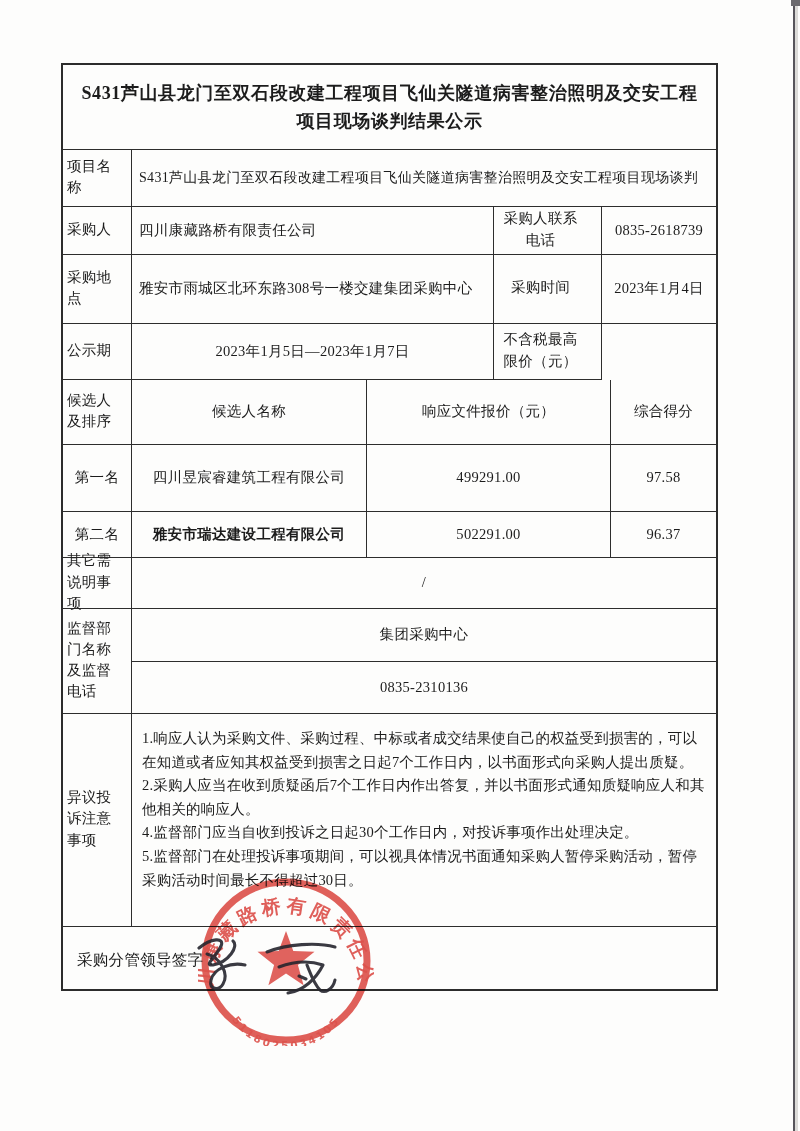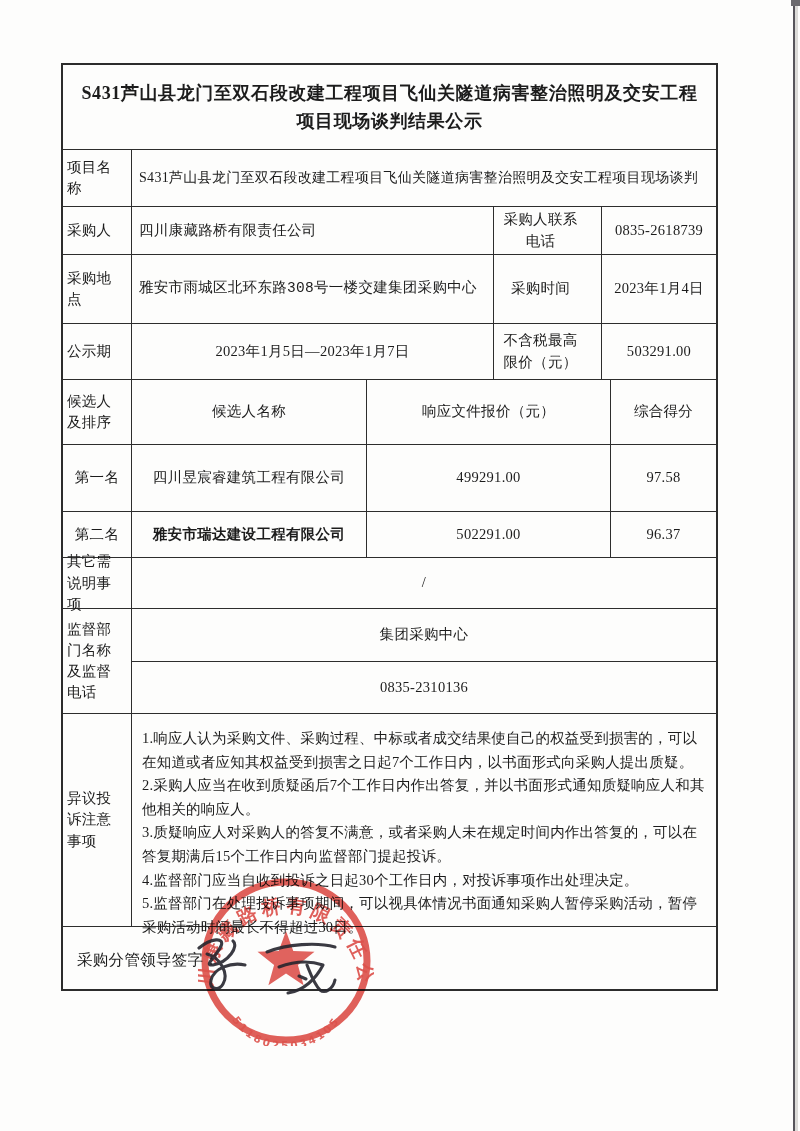--- a/index.html
+++ b/index.html
@@ -7,21 +7,21 @@
         font-family:"Liberation Serif","DejaVu Serif",serif;color:#1c1c1c;}
   .doc-table{position:absolute;left:61px;top:63px;width:657px;height:928px;
              border:2px solid #2c2c2c;box-sizing:border-box;background:#fdfdfc;}
   .cell{position:absolute;box-sizing:border-box;display:flex;align-items:center;
         border-right:1.5px solid #2d2d2d;border-bottom:1.5px solid #2d2d2d;
         font-size:14.5px;line-height:1.45;letter-spacing:.3px;}
   .no-r{border-right:none;}
   .no-b{border-bottom:none;}
   .center{justify-content:center;text-align:center;}
   .left{justify-content:flex-start;text-align:right;padding-left:7px;padding-right:4px;}
-  .label{padding-left:4px;padding-right:18px;}
+  .label{padding-left:4px;padding-right:18px;font-family:Liberation Mono, monospace;}
   .title-cell{font-size:18px;font-weight:700;line-height:1.58;letter-spacing:.6px;
               justify-content:center;text-align:center;padding:0 16px;}
   .nowrap{white-space:nowrap;overflow:hidden;}
   .block{display:block;align-items:initial;padding:13px 10px 6px 10px;line-height:23.6px;
          font-size:14.5px;letter-spacing:.2px;}
   .sign-row{padding-left:14px;font-size:15.5px;}
   .stamp{position:absolute;left:198px;top:876px;width:176px;height:170px;
          mix-blend-mode:multiply;opacity:.93;}
   .signature{position:absolute;left:183px;top:918px;width:214px;height:92px;}
   .scan-line{position:absolute;left:793px;top:4px;width:2px;height:1127px;background:#57555b;}
@@ -39,28 +39,27 @@
 
     <div class="cell label" style="left:0;top:85px;width:69px;height:57px;">项目名称</div>
     <div class="cell left no-r nowrap" style="left:69px;top:85px;width:584px;height:57px;font-size:14px;">S431芦山县龙门至双石段改建工程项目飞仙关隧道病害整治照明及交安工程项目现场谈判</div>
 
     <div class="cell label" style="left:0;top:142px;width:69px;height:48px;">采购人</div>
     <div class="cell left" style="left:69px;top:142px;width:362px;height:48px;">四川康藏路桥有限责任公司</div>
     <div class="cell center label" style="left:431px;top:142px;width:108px;height:48px;">采购人联系电话</div>
     <div class="cell center no-r" style="left:539px;top:142px;width:114px;height:48px;">0835-2618739</div>
 
     <div class="cell label" style="left:0;top:190px;width:69px;height:69px;">采购地点</div>
-    <div class="cell left" style="left:69px;top:190px;width:362px;height:69px;font-family:Liberation Mono, monospace;">雅安市雨城区北环东路308号一楼交建集团采购中心</div>
+    <div class="cell left" style="left:69px;top:190px;width:362px;height:69px;">雅安市雨城区北环东路308号一楼交建集团采购中心</div>
     <div class="cell center label" style="left:431px;top:190px;width:108px;height:69px;">采购时间</div>
     <div class="cell center no-r" style="left:539px;top:190px;width:114px;height:69px;">2023年1月4日</div>
 
     <div class="cell label" style="left:0;top:259px;width:69px;height:56px;">公示期</div>
     <div class="cell center" style="left:69px;top:259px;width:362px;height:56px;">2023年1月5日—2023年1月7日</div>
     <div class="cell center label" style="left:431px;top:259px;width:108px;height:56px;">不含税最高限价（元）</div>
-    <div class="cell center no-r" style="left:539px;top:259px;width:114px;height:56px;">503291.00</div>
 
     <div class="cell label" style="left:0;top:315px;width:69px;height:65px;">候选人及排序</div>
     <div class="cell center" style="left:69px;top:315px;width:235px;height:65px;">候选人名称</div>
     <div class="cell center" style="left:304px;top:315px;width:244px;height:65px;">响应文件报价（元）</div>
     <div class="cell center no-r" style="left:548px;top:315px;width:105px;height:65px;">综合得分</div>
 
     <div class="cell center" style="left:0;top:380px;width:69px;height:67px;">第一名</div>
     <div class="cell center" style="left:69px;top:380px;width:235px;height:67px;">四川昱宸睿建筑工程有限公司</div>
     <div class="cell center" style="left:304px;top:380px;width:244px;height:67px;">499291.00</div>
     <div class="cell center no-r" style="left:548px;top:380px;width:105px;height:67px;">97.58</div>
@@ -74,21 +73,20 @@
     <div class="cell center no-r" style="left:69px;top:493px;width:584px;height:51px;">/</div>
 
     <div class="cell label" style="left:0;top:544px;width:69px;height:105px;">监督部门名称及监督电话</div>
     <div class="cell center no-r" style="left:69px;top:544px;width:584px;height:53px;">集团采购中心</div>
     <div class="cell center no-r" style="left:69px;top:597px;width:584px;height:52px;">0835-2310136</div>
 
     <div class="cell label" style="left:0;top:649px;width:69px;height:213px;">异议投诉注意事项</div>
     <div class="cell no-r block" style="left:69px;top:649px;width:584px;height:213px;">
       <div>1.响应人认为采购文件、采购过程、中标或者成交结果使自己的权益受到损害的，可以在知道或者应知其权益受到损害之日起7个工作日内，以书面形式向采购人提出质疑。</div>
       <div>2.采购人应当在收到质疑函后7个工作日内作出答复，并以书面形式通知质疑响应人和其他相关的响应人。</div>
-      <div>3.质疑响应人对采购人的答复不满意，或者采购人未在规定时间内作出答复的，可以在答复期满后15个工作日内向监督部门提起投诉。</div>
       <div>4.监督部门应当自收到投诉之日起30个工作日内，对投诉事项作出处理决定。</div>
       <div>5.监督部门在处理投诉事项期间，可以视具体情况书面通知采购人暂停采购活动，暂停采购活动时间最长不得超过30日。</div>
     </div>
 
     <div class="cell left no-r no-b sign-row" style="left:0;top:862px;width:653px;height:66px;">
       <span>采购分管领导签字：</span>
     </div>
 
   </div>
 

